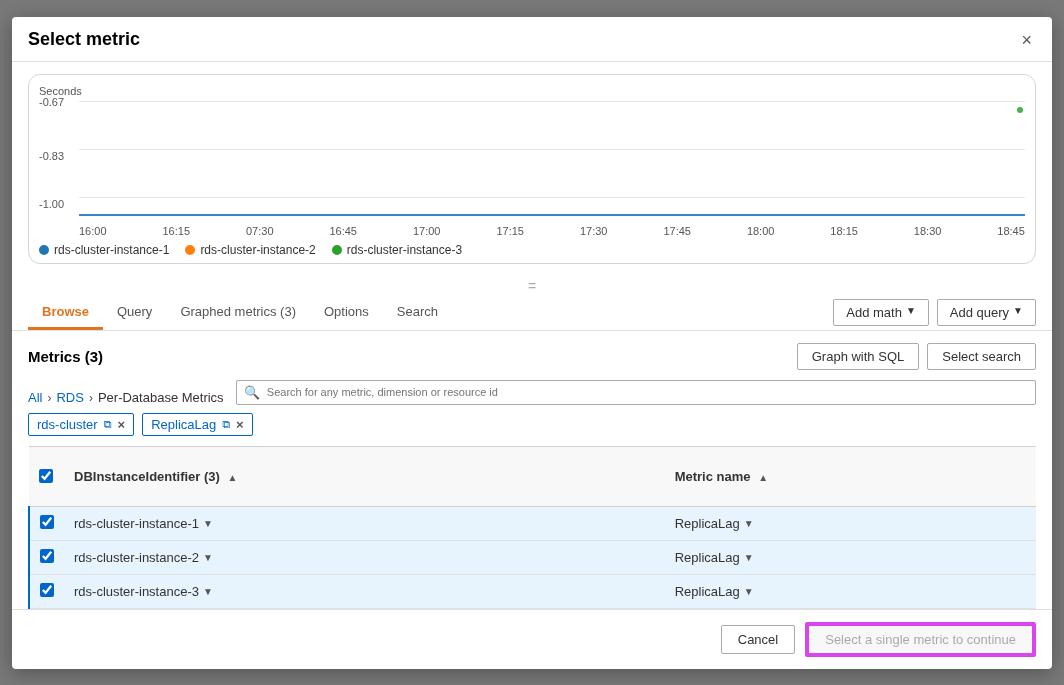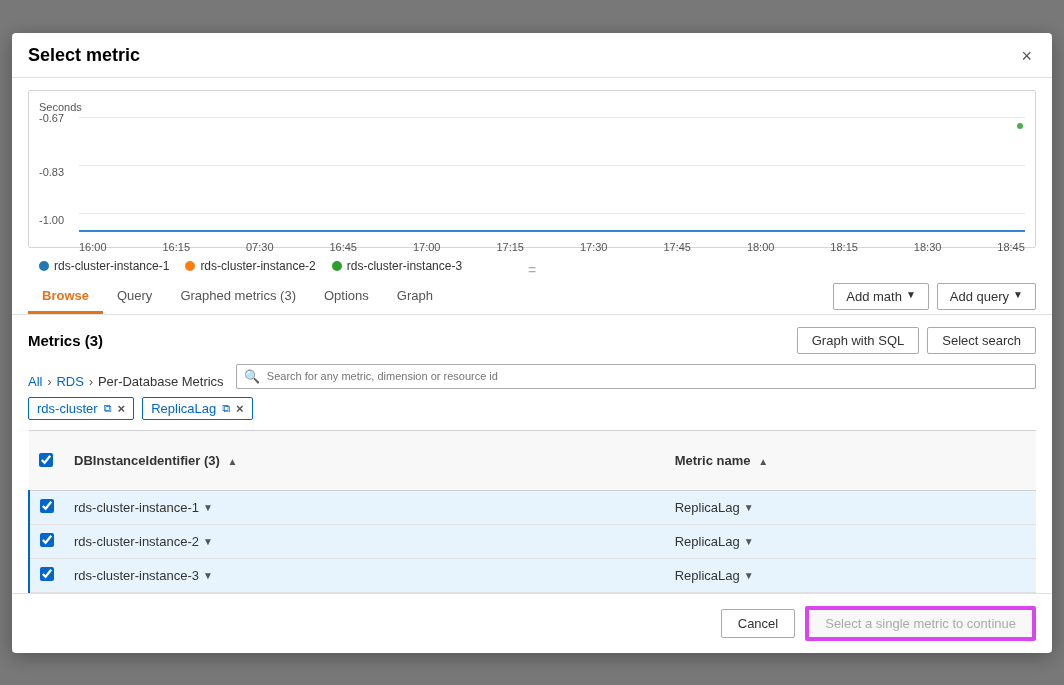--- a/index.html
+++ b/index.html
@@ -49,23 +49,23 @@
       font-size: 18px;
       color: #555;
       line-height: 1;
       padding: 2px 4px;
     }
 
     
     .chart-area {
       margin: 12px 16px;
       border: 1px solid #d5d5d5;
-      border-radius: 2px;
+      border-radius: 12px;
       padding: 10px;
-      height: 158px;
+      height: 190px;
       position: relative;
       background: #fff;
     }
     .chart-y-label {
       font-size: 11px;
       color: #555;
       margin-bottom: 4px;
     }
     .chart-grid {
       position: relative;
@@ -397,21 +397,21 @@
       </div>
     </div>
 
     <div class="drag-handle">=</div>
 
     <div class="tab-bar">
       <div class="tab active">Browse</div>
       <div class="tab">Query</div>
       <div class="tab">Graphed metrics (3)</div>
       <div class="tab">Options</div>
-      <div class="tab">Graph</div>
+      <div class="tab">Search</div>
       <div class="tab-spacer"></div>
       <button class="tab-action-btn">
         <span>Add math</span>
         <span class="arrow">▼</span>
       </button>
       <button class="tab-action-btn">
         <span>Add query</span>
         <span class="arrow">▼</span>
       </button>
     </div>

